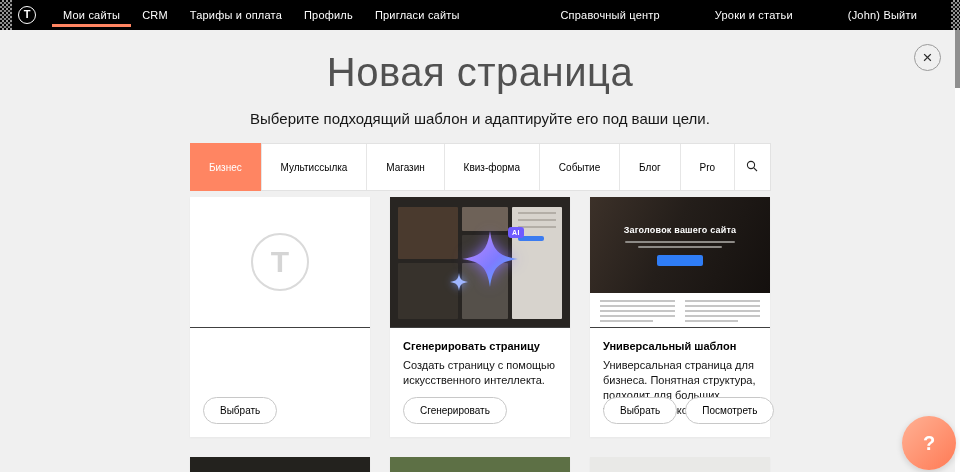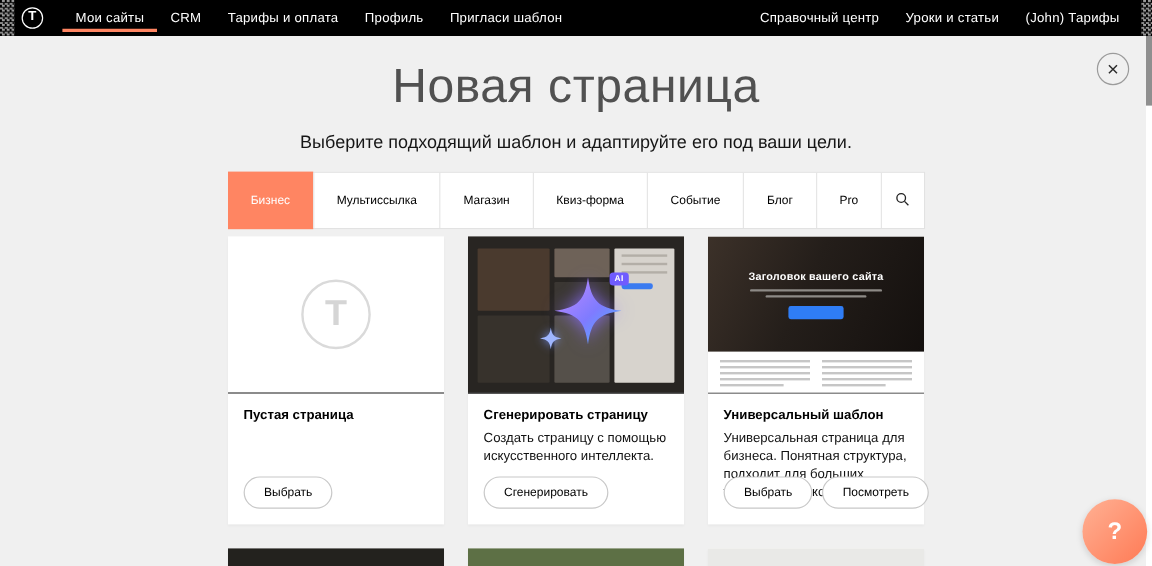--- a/index.html
+++ b/index.html
@@ -21,21 +21,21 @@
     background-size: 4px 4px;
   }
   .noise-left { left: 0; width: 12px; }
   .noise-right { right: 0; width: 9px; }
   .logo {
     width: 18px; height: 18px; border: 1.5px solid #fff; border-radius: 50%;
     color: #fff; font-size: 11px; font-weight: bold; line-height: 15px;
     text-align: center; margin: 0 16px 0 18px; flex: none; cursor: pointer;
   }
   .nav-left, .nav-right { display: flex; align-items: stretch; height: 24px; }
-  .nav-right { margin-left: auto; padding-right: 16px; }
+  .nav-right { margin-left: auto; padding-right: 32px; gap: 33px; }
   .navitem {
     color: #fff; font-size: 11px; letter-spacing: .2px;
     display: flex; align-items: center; padding: 0 11px; cursor: pointer;
     white-space: nowrap;
   }
   .navitem.active { box-shadow: inset 0 -3px 0 #ff8562; }
 
   
   .close-btn {
     position: absolute; top: 44px; right: 19px; width: 27px; height: 27px;
@@ -169,32 +169,32 @@
     <div class="navitem">
         <span>CRM</span>
       </div>
     <div class="navitem">
         <span>Тарифы и оплата</span>
       </div>
     <div class="navitem">
         <span>Профиль</span>
       </div>
     <div class="navitem">
-        <span>Пригласи шаблон</span>
+        <span>Пригласи сайты</span>
       </div>
   </nav>
   <nav class="nav-right">
     <div class="navitem">
         <span>Справочный центр</span>
       </div>
     <div class="navitem">
         <span>Уроки и статьи</span>
       </div>
     <div class="navitem">
-        <span>(John) Тарифы</span>
+        <span>(John) Выйти</span>
       </div>
   </nav>
 </header>
 <div class="noise noise-left"></div>
 <div class="noise noise-right"></div>
 
 <div class="close-btn">×</div>
 <h1 class="page-title">Новая страница</h1>
 <p class="page-subtitle">Выберите подходящий шаблон и адаптируйте его под ваши цели.</p>
 
@@ -230,21 +230,20 @@
   </div>
 </div>
 
 <div class="grid">
 
   <div class="card">
     <div class="preview">
       <div class="blank-logo">T</div>
     </div>
     <div class="card-body">
-      <div class="card-title">Пустая страница</div>
     </div>
     <div class="card-actions">
       <button class="pill-btn">Выбрать</button>
     </div>
   </div>
 
   <div class="card">
     <div class="preview ai-preview">
       <div class="ph ph-a"></div>
       <div class="ph ph-b"></div>

